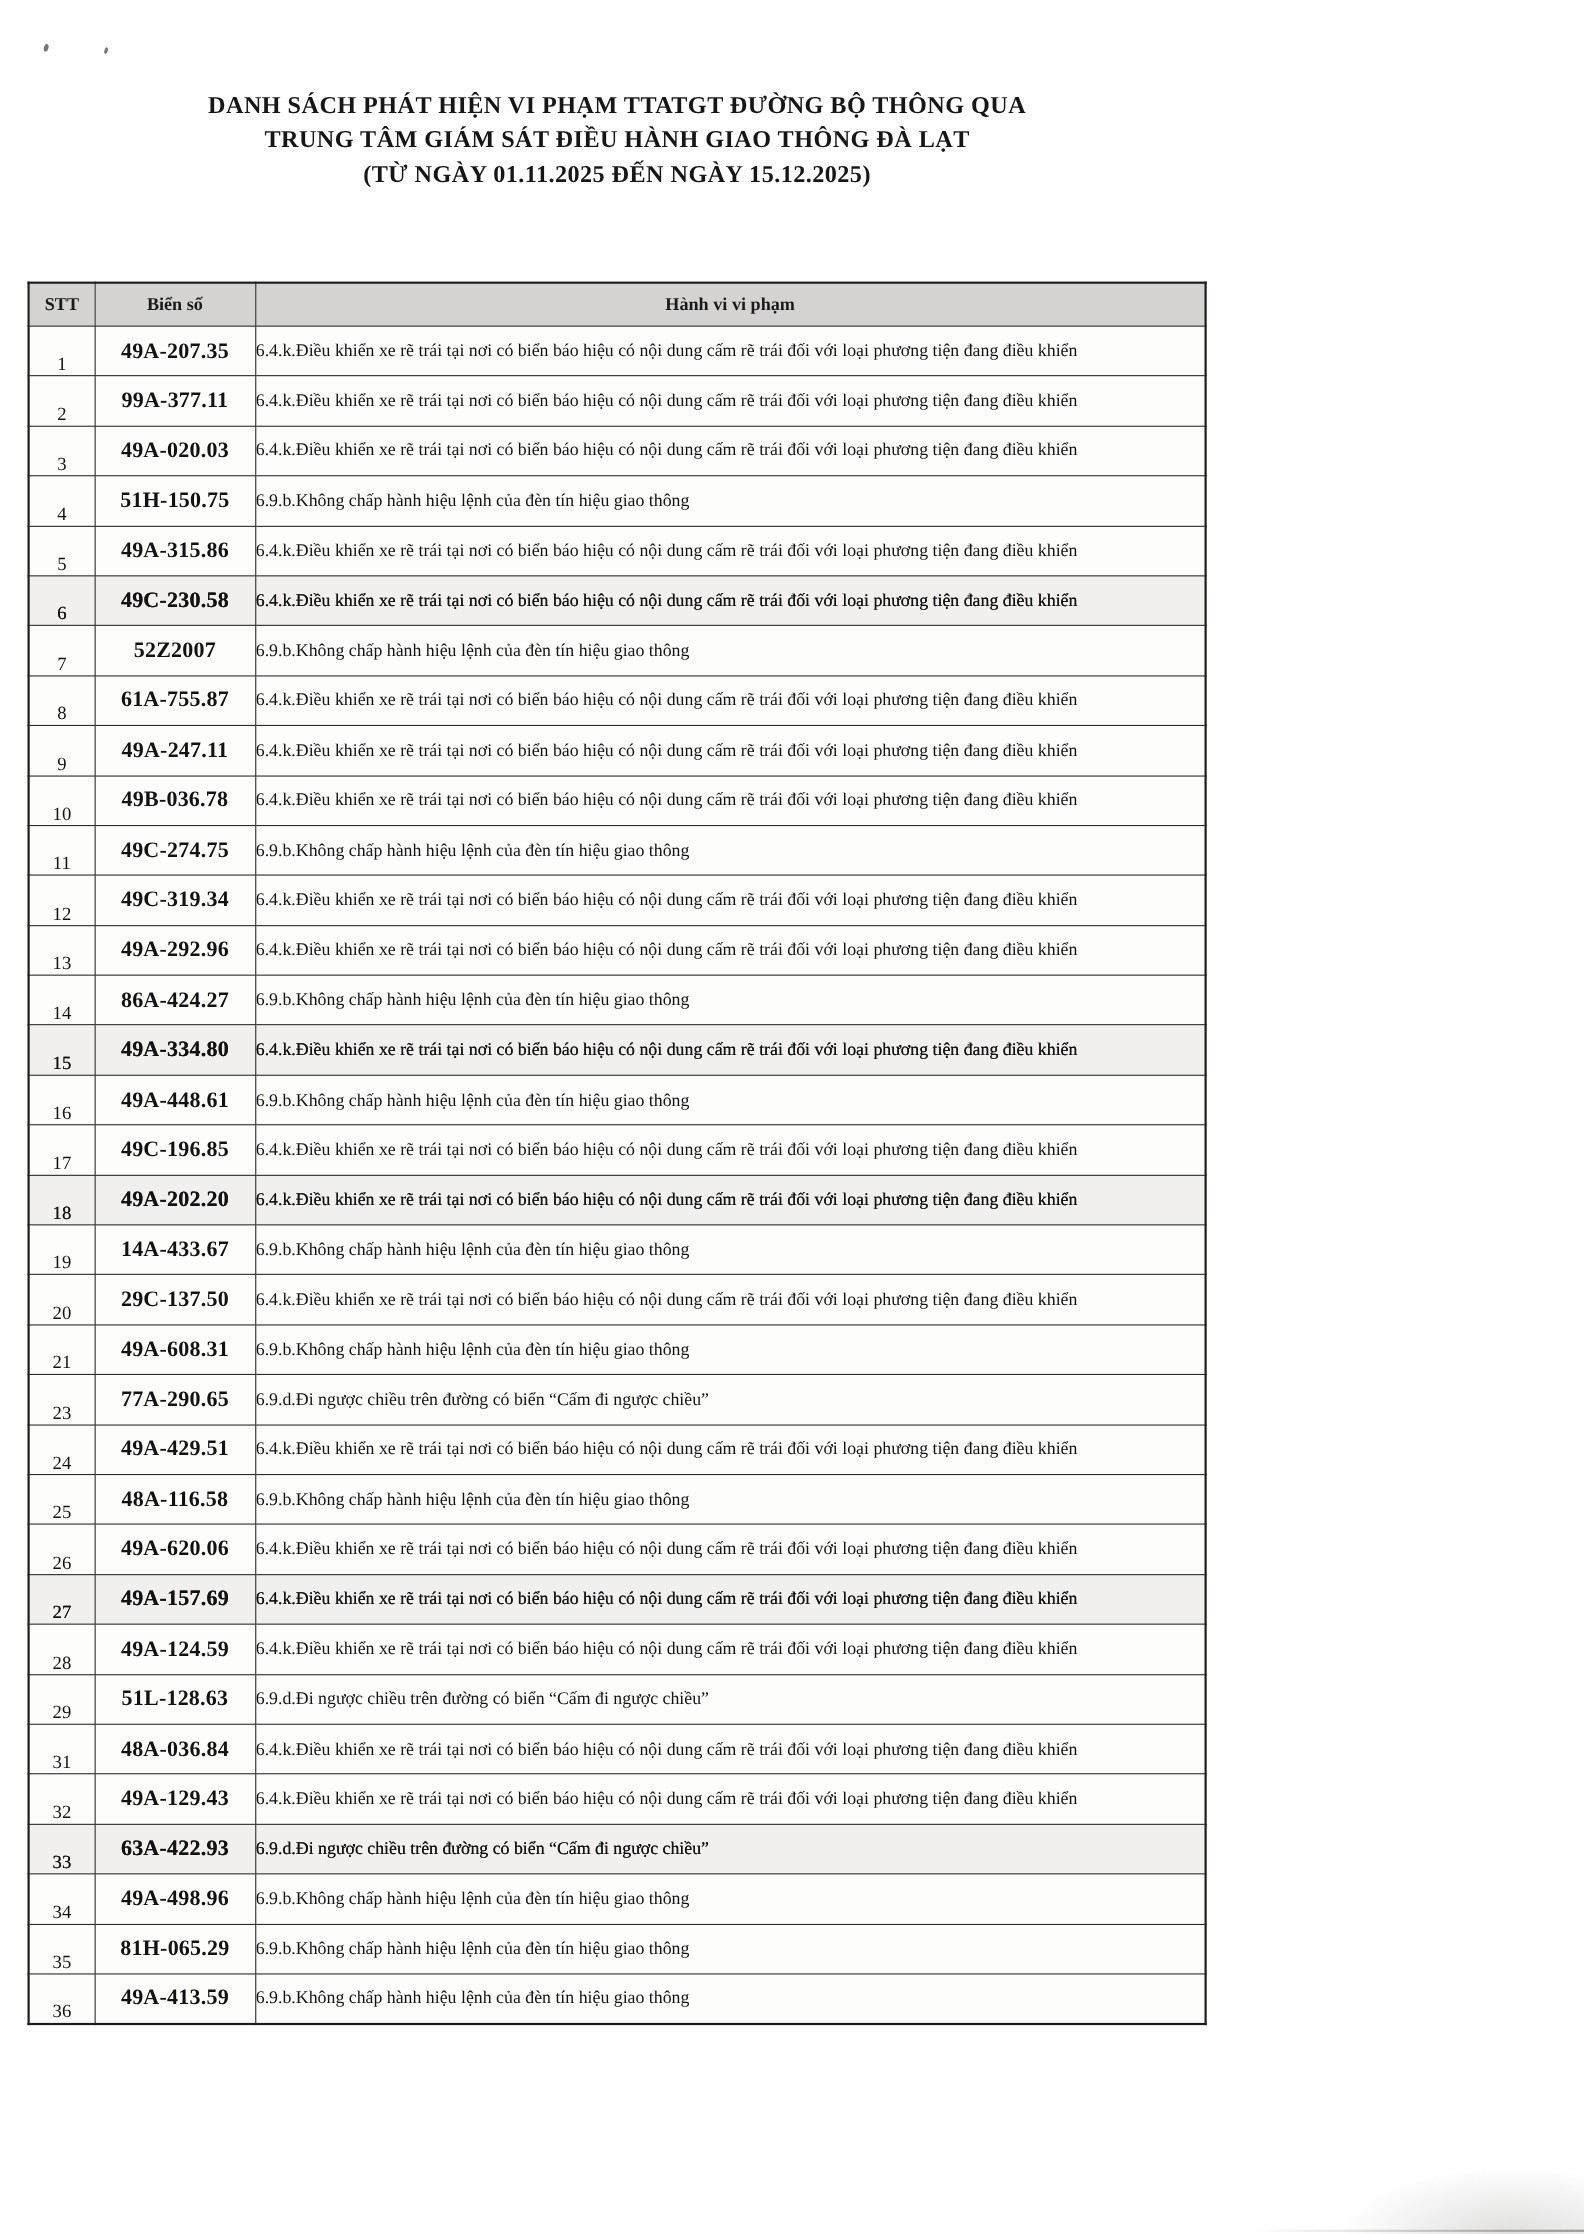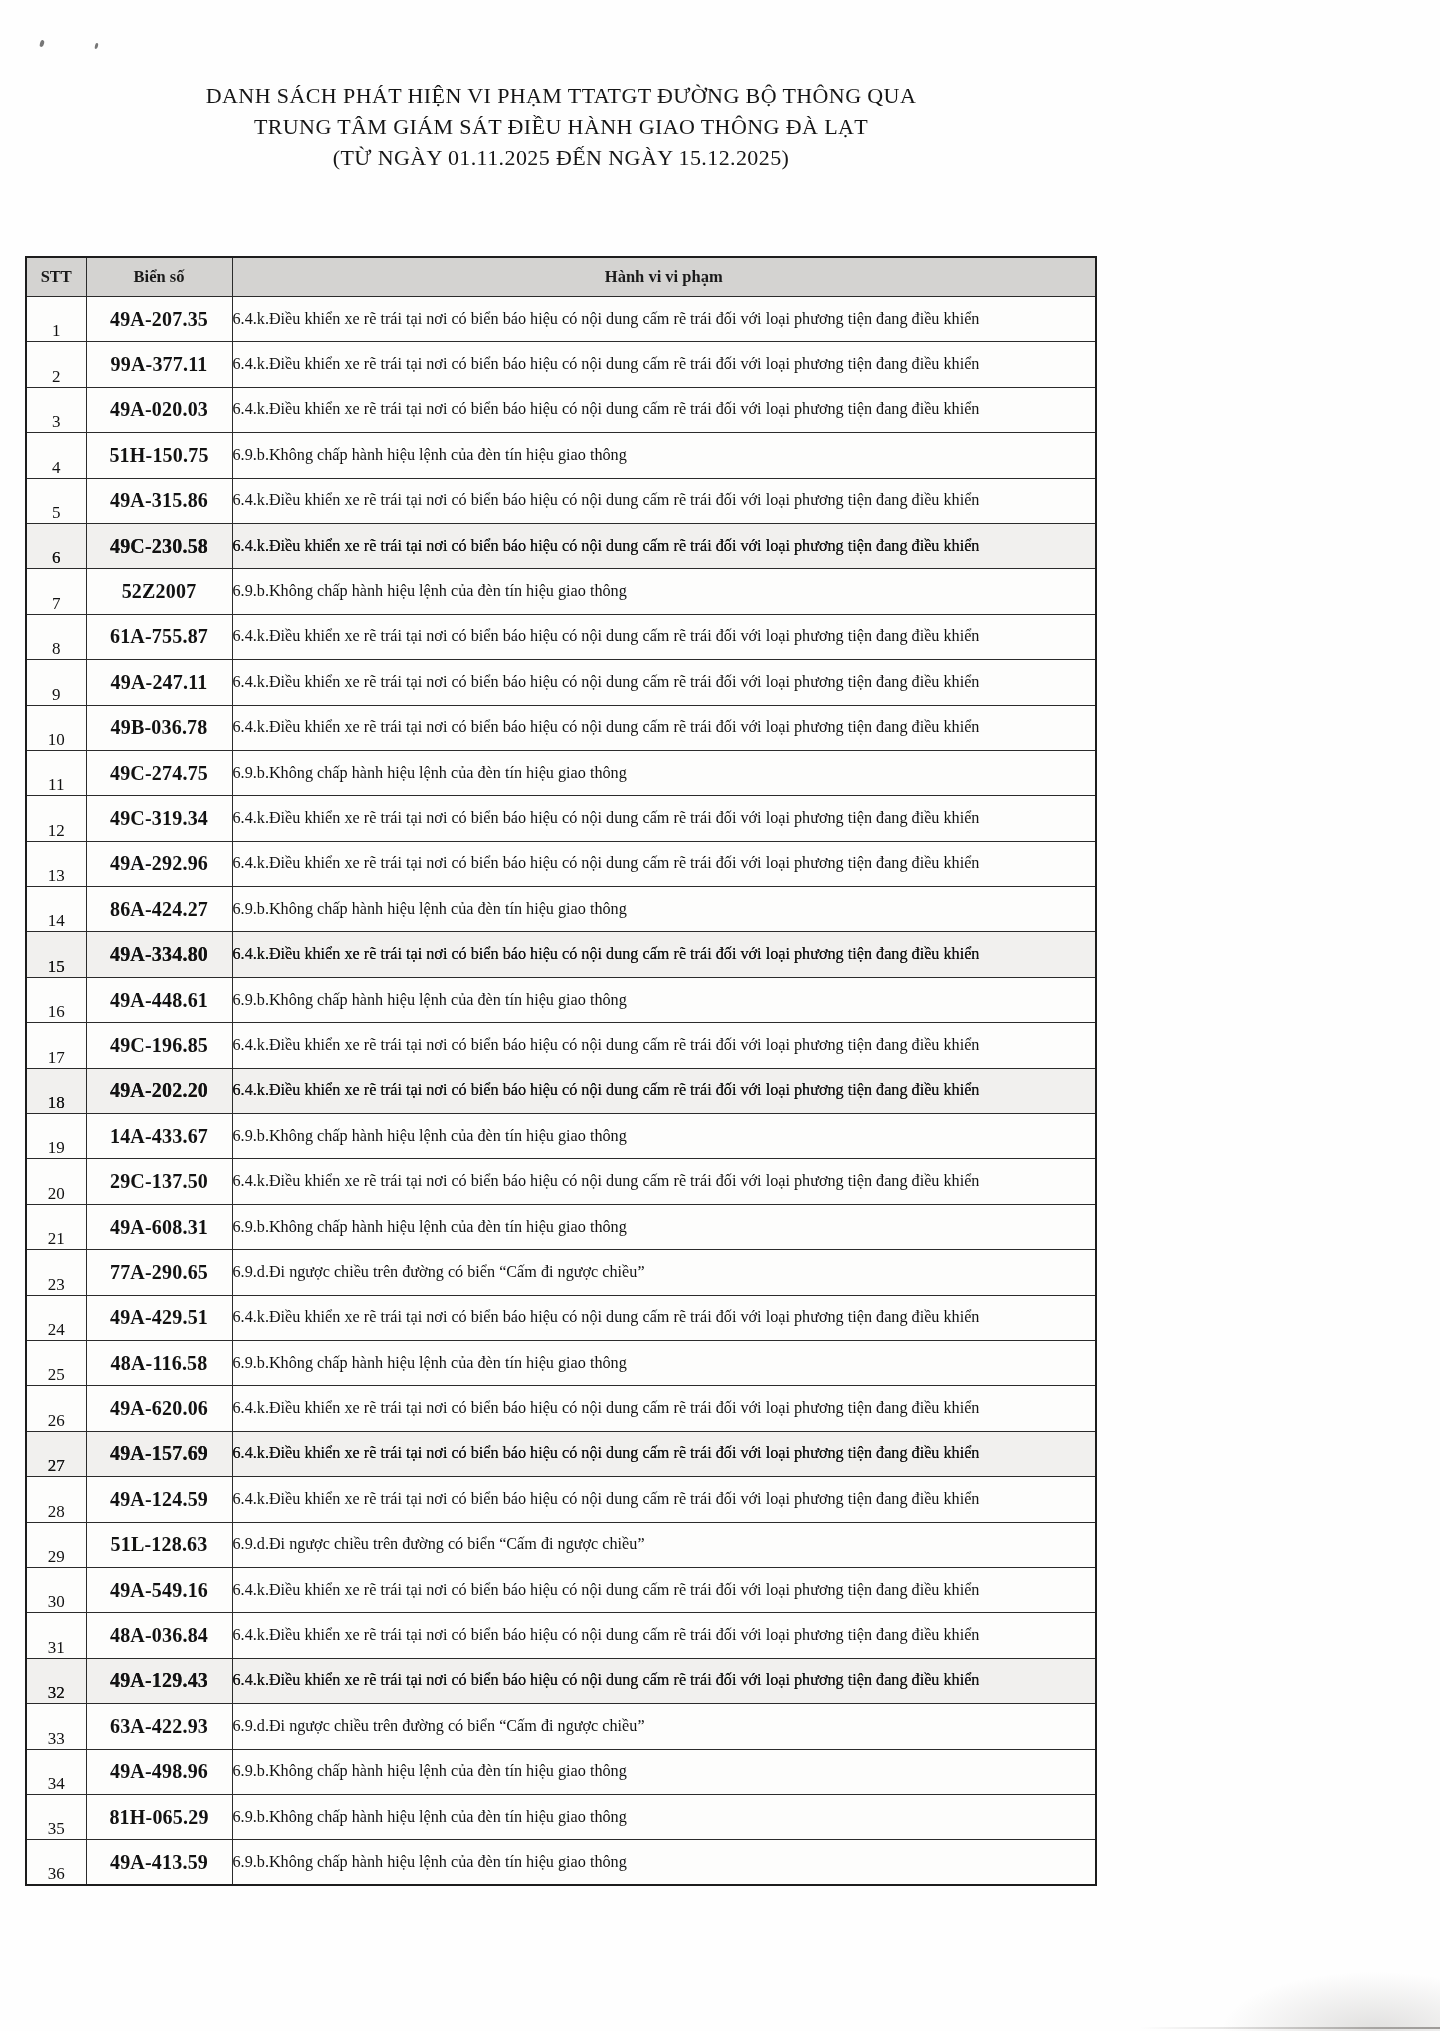--- a/index.html
+++ b/index.html
@@ -30,21 +30,21 @@
   }
   .speck-1 { left: 40px; top: 40px; }
   .speck-2 { left: 95px; top: 43px; width: 3px; height: 6px; }
 
   .doc-title {
     position: absolute;
     left: 25px;
     top: 80px;
     width: 1072px;
     text-align: center;
-    font-weight: normal;
+    font-weight: bold;
     font-size: 22px;
     line-height: 31px;
     letter-spacing: .4px;
     color: #161616;
   }
 
   table.violations {
     position: absolute;
     left: 25px;
     top: 256px;
@@ -282,25 +282,20 @@
           <td class="col-stt">28</td>
           <td class="col-plate">49A-124.59</td>
           <td class="col-violation">6.4.k.Điều khiển xe rẽ trái tại nơi có biển báo hiệu có nội dung cấm rẽ trái đối với loại phương tiện đang điều khiển</td>
         </tr>
         <tr>
           <td class="col-stt">29</td>
           <td class="col-plate">51L-128.63</td>
           <td class="col-violation">6.9.d.Đi ngược chiều trên đường có biển “Cấm đi ngược chiều”</td>
         </tr>
         <tr>
-          <td class="col-stt">30</td>
-          <td class="col-plate">49A-549.16</td>
-          <td class="col-violation">6.4.k.Điều khiển xe rẽ trái tại nơi có biển báo hiệu có nội dung cấm rẽ trái đối với loại phương tiện đang điều khiển</td>
-        </tr>
-        <tr>
           <td class="col-stt">31</td>
           <td class="col-plate">48A-036.84</td>
           <td class="col-violation">6.4.k.Điều khiển xe rẽ trái tại nơi có biển báo hiệu có nội dung cấm rẽ trái đối với loại phương tiện đang điều khiển</td>
         </tr>
         <tr>
           <td class="col-stt">32</td>
           <td class="col-plate">49A-129.43</td>
           <td class="col-violation">6.4.k.Điều khiển xe rẽ trái tại nơi có biển báo hiệu có nội dung cấm rẽ trái đối với loại phương tiện đang điều khiển</td>
         </tr>
         <tr>

